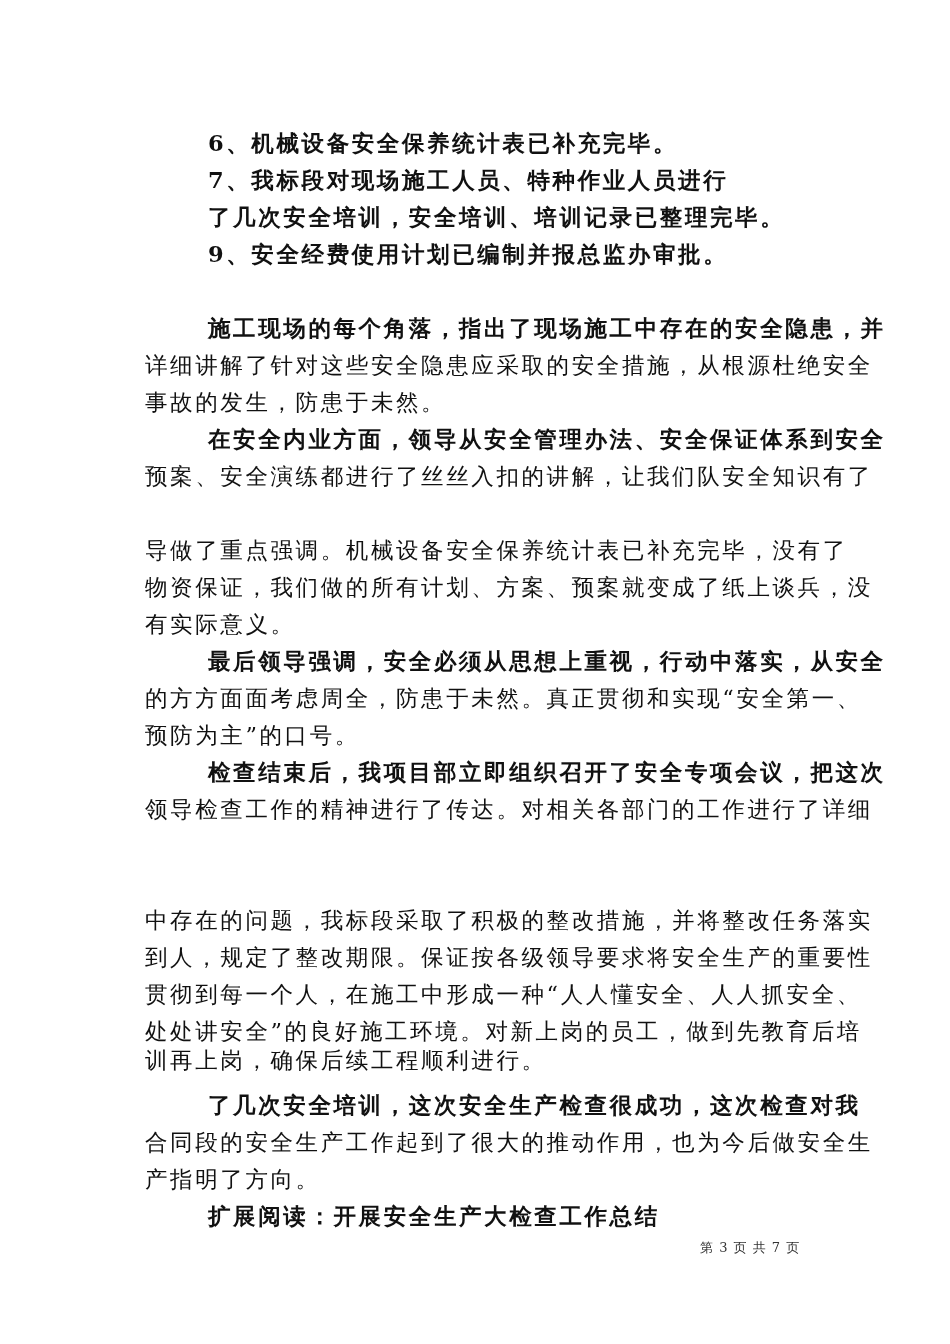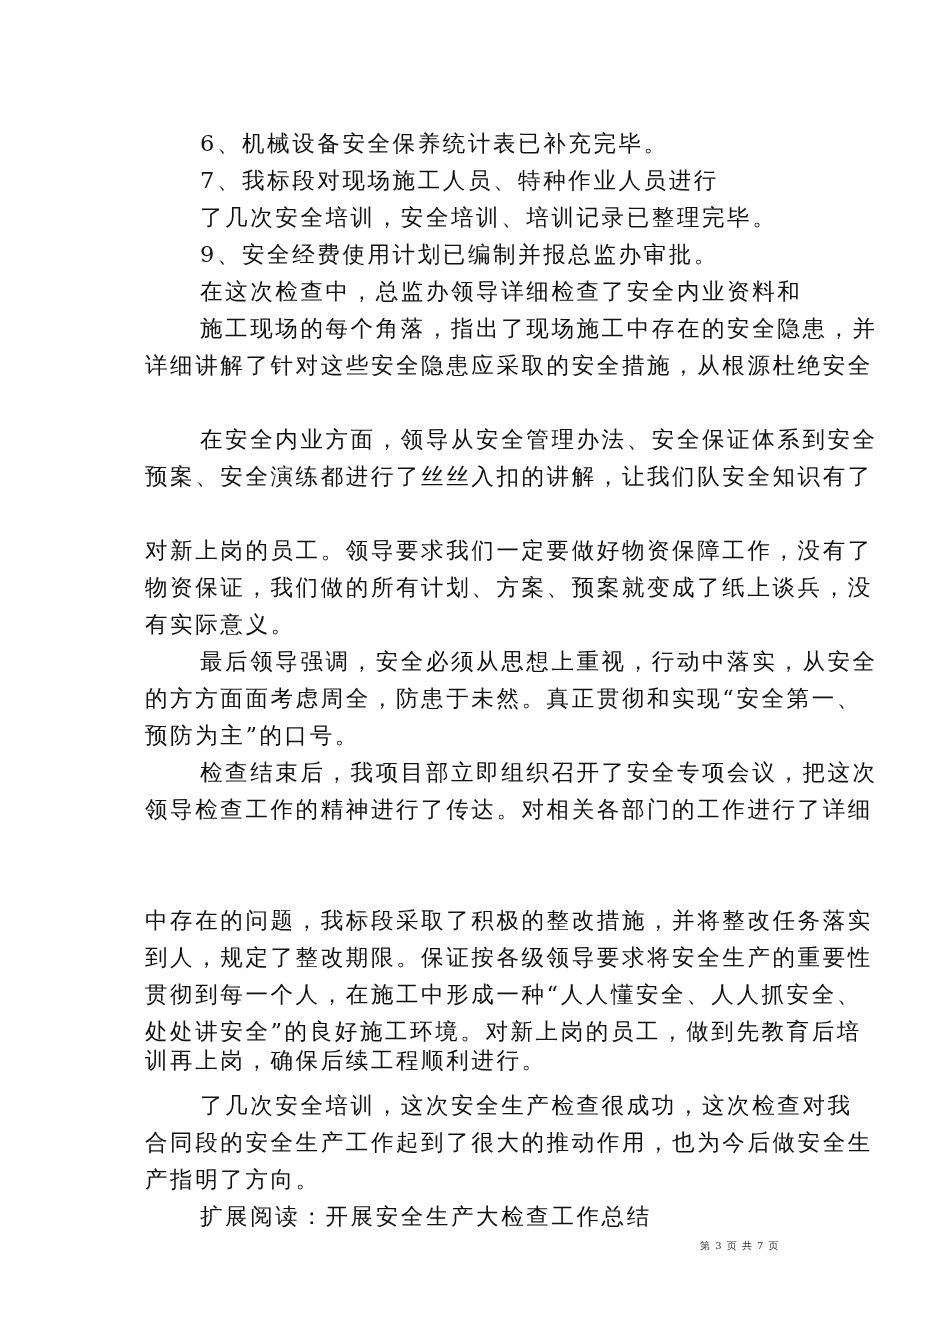--- a/index.html
+++ b/index.html
@@ -10,45 +10,45 @@
     left: 145px;
     width: 660px;
     height: 37px;
     font-family: "DejaVu Serif", "Liberation Serif", serif;
     font-size: 22.5px;
     line-height: 37px;
     color: #111111;
     white-space: nowrap;
     letter-spacing: 2.6px;
   }
-  .line.indent { left: 200px; width: 605px; }
+  .line.indent { left: 208px; width: 605px; font-weight: bold; }
   .footer {
     position: absolute;
     left: 700px;
     top: 1239px;
     font-family: "DejaVu Serif", "Liberation Serif", serif;
-    font-size: 10px;
+    font-size: 13px;
     color: #333;
     letter-spacing: 1px;
   }
 </style>
 </head>
 <body>
 
 <div class="page">
   <div class="line indent" style="top:125px">6、机械设备安全保养统计表已补充完毕。</div>
   <div class="line indent" style="top:162px">7、我标段对现场施工人员、特种作业人员进行</div>
   <div class="line indent" style="top:199px">了几次安全培训，安全培训、培训记录已整理完毕。</div>
   <div class="line indent" style="top:236px">9、安全经费使用计划已编制并报总监办审批。</div>
-  <div class="line indent" style="top:273px">在这次检查中，总监办领导详细检查了安全内业资料和</div>
   <div class="line indent" style="top:310px">施工现场的每个角落，指出了现场施工中存在的安全隐患，并</div>
   <div class="line" style="top:347px">详细讲解了针对这些安全隐患应采取的安全措施，从根源杜绝安全</div>
+  <div class="line" style="top:384px">事故的发生，防患于未然。</div>
   <div class="line indent" style="top:421px">在安全内业方面，领导从安全管理办法、安全保证体系到安全</div>
   <div class="line" style="top:458px">预案、安全演练都进行了丝丝入扣的讲解，让我们队安全知识有了</div>
-  <div class="line" style="top:532px">对新上岗的员工。领导要求我们一定要做好物资保障工作，没有了</div>
+  <div class="line" style="top:532px">导做了重点强调。机械设备安全保养统计表已补充完毕，没有了</div>
   <div class="line" style="top:569px">物资保证，我们做的所有计划、方案、预案就变成了纸上谈兵，没</div>
   <div class="line" style="top:606px">有实际意义。</div>
   <div class="line indent" style="top:643px">最后领导强调，安全必须从思想上重视，行动中落实，从安全</div>
   <div class="line" style="top:680px">的方方面面考虑周全，防患于未然。真正贯彻和实现“安全第一、</div>
   <div class="line" style="top:717px">预防为主”的口号。</div>
   <div class="line indent" style="top:754px">检查结束后，我项目部立即组织召开了安全专项会议，把这次</div>
   <div class="line" style="top:791px">领导检查工作的精神进行了传达。对相关各部门的工作进行了详细</div>
   <div class="line" style="top:902px">中存在的问题，我标段采取了积极的整改措施，并将整改任务落实</div>
   <div class="line" style="top:939px">到人，规定了整改期限。保证按各级领导要求将安全生产的重要性</div>
   <div class="line" style="top:976px">贯彻到每一个人，在施工中形成一种“人人懂安全、人人抓安全、</div>

